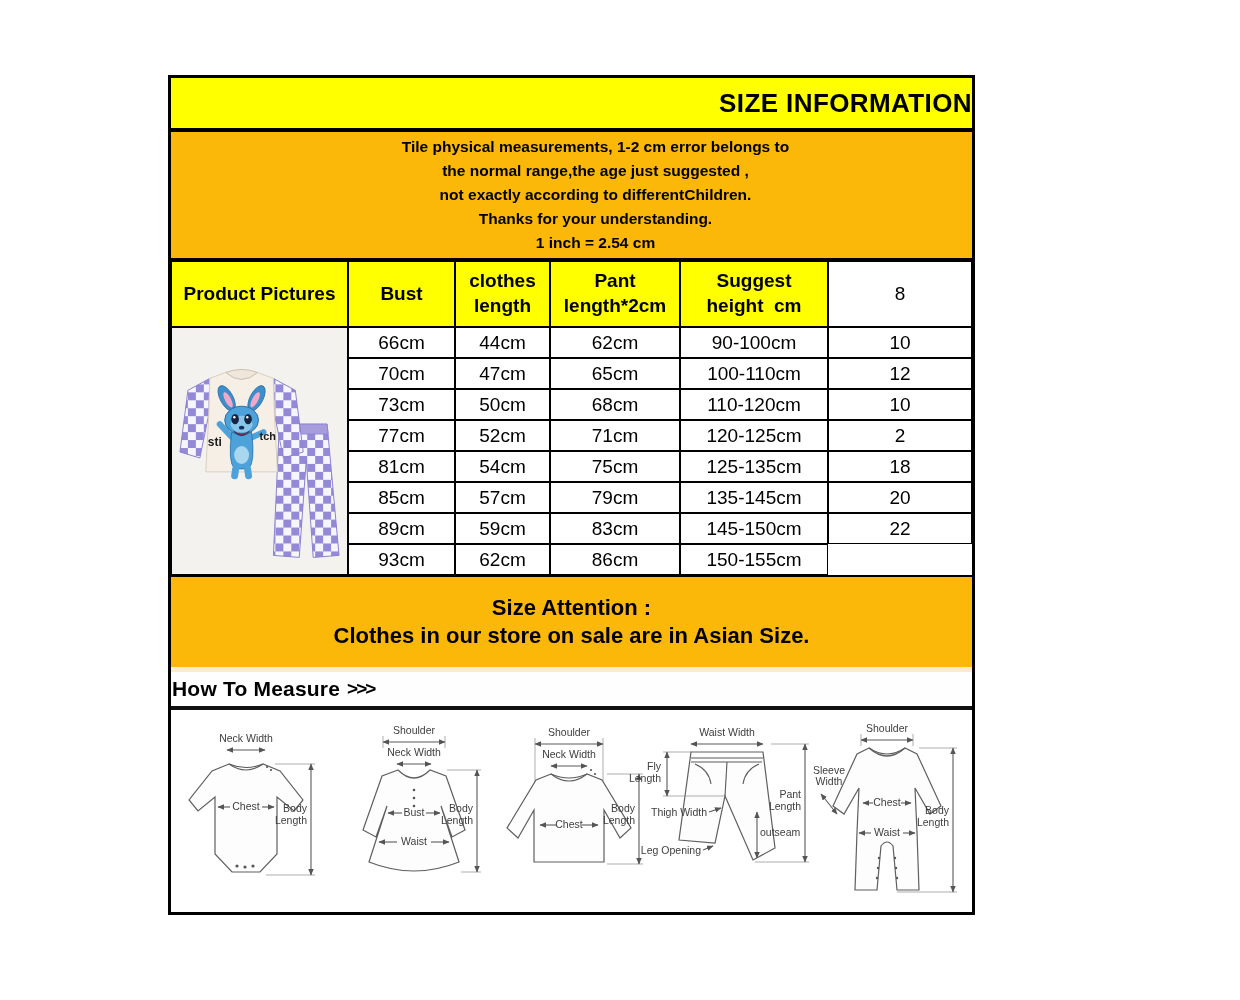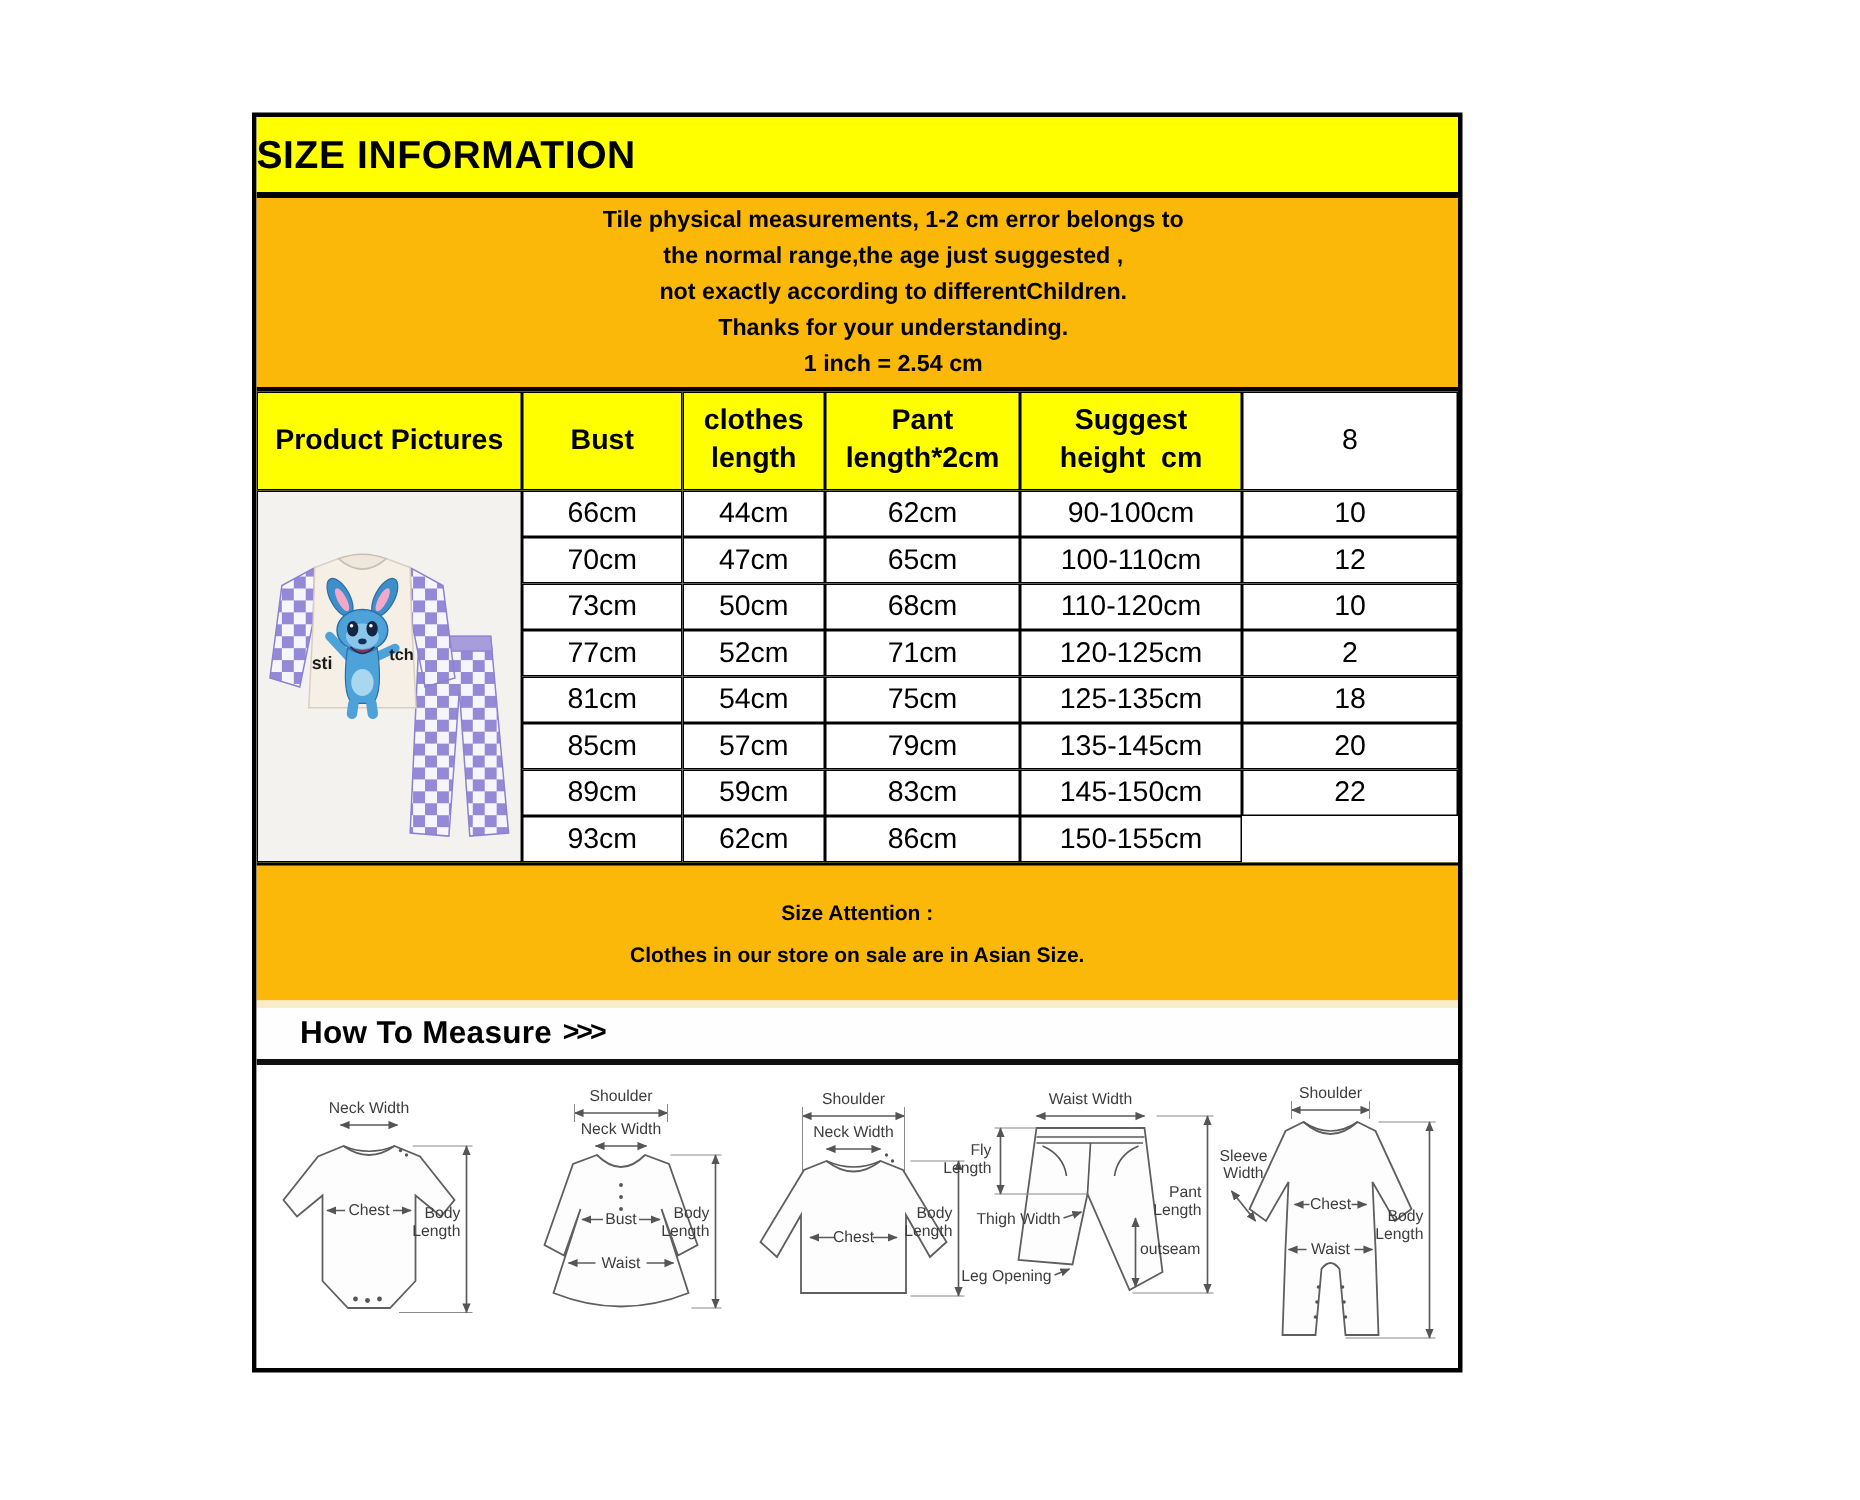--- a/index.html
+++ b/index.html
@@ -1,40 +1,40 @@
 <!DOCTYPE html>
 <html><head>
 <meta charset="utf-8">
 <style>
   html,body{margin:0;padding:0;background:#ffffff;}
   body{width:1240px;height:1000px;position:relative;font-family:"Liberation Sans",sans-serif;color:#000;}
   .panel{position:absolute;left:168px;top:75px;width:807px;height:840px;border:3px solid #000;
          box-sizing:border-box;background:#fff;display:flex;flex-direction:column;overflow:hidden;}
   .title-bar{height:50px;flex:0 0 50px;background:#ffff00;border-bottom:4px solid #000;
-             display:flex;align-items:center;justify-content:flex-start;}
+             display:flex;align-items:center;justify-content:flex-end;}
   .title-bar span{font-size:26px;font-weight:bold;letter-spacing:.4px;}
   .disclaimer{height:126px;flex:0 0 126px;background:#fcb808;border-bottom:3px solid #000;
               display:flex;flex-direction:column;justify-content:center;text-align:center;
               font-weight:bold;font-size:15.5px;line-height:24px;padding-left:48px;}
   .size-table{display:grid;flex:0 0 314px;
               grid-template-columns:177px 107px 95px 130px 148px 144px;
               grid-template-rows:66px repeat(8,31px);}
   .th,.td{box-sizing:border-box;border:1.5px solid #000;display:flex;align-items:center;
           justify-content:center;text-align:center;}
   .th{background:#ffff00;font-weight:bold;font-size:19px;line-height:1.3;white-space:pre-line;}
   .td{background:#fff;font-size:19px;}
   .product-cell{grid-column:1;grid-row:2 / span 8;box-sizing:border-box;border:1.5px solid #000;
                 background:#f5f3f1;display:flex;align-items:flex-start;justify-content:center;overflow:hidden;}
   .attention{height:90px;flex:0 0 90px;background:#fcb808;border-top:2px solid #000;
              display:flex;flex-direction:column;justify-content:center;text-align:center;
-             font-weight:bold;font-size:14px;line-height:28px;}
+             font-weight:bold;font-size:22px;line-height:28px;}
   .cream-strip{height:5px;flex:0 0 5px;background:#f9ecca;}
   .measure-head{height:34px;flex:0 0 34px;background:#fefefe;border-bottom:4px solid #111;
                 display:flex;align-items:center;padding-left:1px;}
-  .measure-head .hm{font-size:21px;font-weight:bold;letter-spacing:.2px;margin-left:28px;}
+  .measure-head .hm{font-size:21px;font-weight:bold;letter-spacing:.2px;}
   .measure-head .arrows{font-size:19px;font-weight:bold;margin-left:7px;letter-spacing:-2px;}
   .diagrams{flex:1;background:#fff;display:flex;align-items:center;justify-content:center;}
   .diagrams svg{display:block;}
   svg text{font-family:"Liberation Sans",sans-serif;}
   .dlabel{font-size:10.5px;fill:#3d3d3d;}
   .dline{stroke:#5a5a5a;stroke-width:1.1;fill:none;}
   .dthin{stroke:#8a8a8a;stroke-width:.7;fill:none;}
   .dgarment{stroke:#5f5f5f;stroke-width:1.2;fill:#fdfdfd;}
 </style>
 </head>

